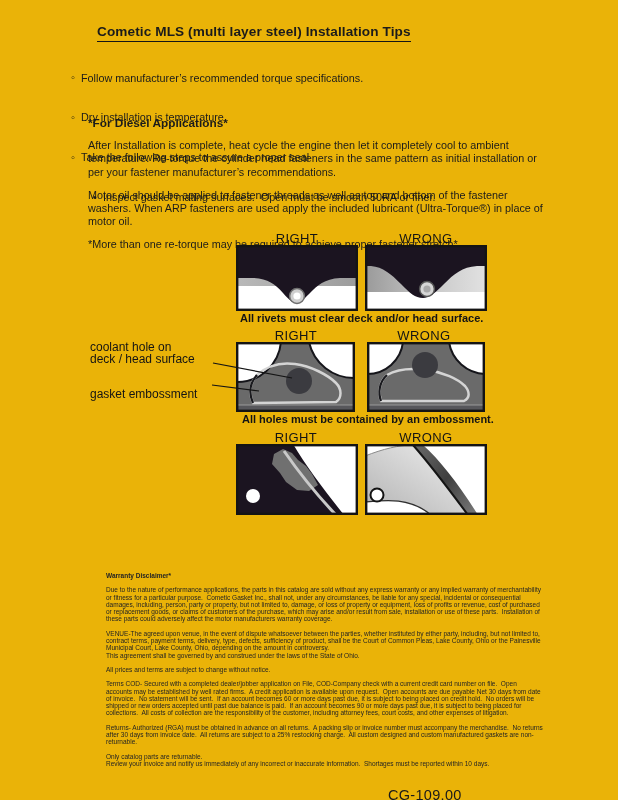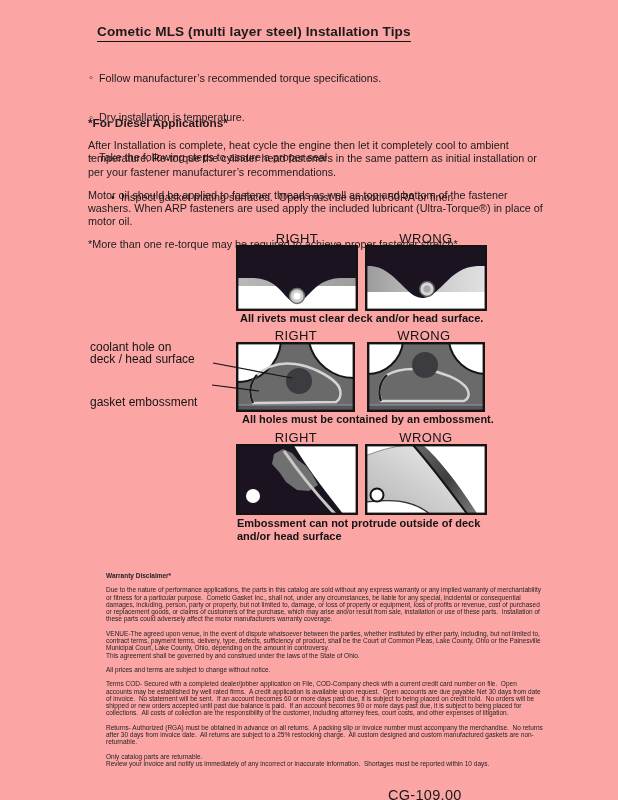--- a/index.html
+++ b/index.html
@@ -1,27 +1,27 @@
 <!DOCTYPE html>
 <html><head>
 <meta charset="utf-8">
 <style>
   html,body{margin:0;padding:0;background:#ffffff;}
   #page{
-    position:relative;width:618px;height:800px;background:#fca5a5;overflow:hidden;
+    position:relative;width:618px;height:800px;background:#eab308;overflow:hidden;
     font-family:"Liberation Sans","DejaVu Sans",sans-serif;color:#1b1b1b;
   }
   .abs{position:absolute;}
   
   .title{
     left:97px;top:24px;font-size:13.6px;font-weight:bold;letter-spacing:.1px;
     border-bottom:1.7px solid #151515;padding-bottom:2px;white-space:nowrap;
   }
   
-  .tips{left:89px;top:45px;font-size:10.8px;line-height:13.3px;white-space:pre-wrap;width:480px;}
+  .tips{left:71px;top:45px;font-size:10.8px;line-height:13.3px;white-space:pre-wrap;width:480px;}
   .tip{position:relative;padding-left:10px;}
   .tip::before{content:"\25E6";position:absolute;left:0;top:-0.5px;}
   .tip-sub{position:relative;padding-left:10px;margin-left:22px;}
   .tip-sub::before{content:"\2022";position:absolute;left:0;top:-0.5px;}
   
   .diesel{left:88px;top:117px;width:462px;font-size:10.8px;line-height:13.2px;}
   .diesel .dh{font-size:11.8px;font-weight:bold;margin:0 0 9px 0;}
   .diesel p{margin:0 0 10px 0;white-space:pre-wrap;}
   
   .hdr{font-size:13px;letter-spacing:.4px;transform:translateX(-50%);white-space:nowrap;color:#141414;text-align:right;}
@@ -97,21 +97,21 @@
     </svg>
   </div>
 
   <div class="abs cap" style="left:240px;top:312px">All rivets must clear deck and/or head surface.</div>
 
   <div class="abs hdr" style="left:296px;top:328px">RIGHT</div>
   <div class="abs hdr" style="left:424px;top:328px">WRONG</div>
 
   <div class="abs callout" style="left:90px;top:341px;width:120px">coolant hole on
 deck / head surface</div>
-  <div class="abs callout" style="left:90px;top:396px;width:120px">gasket embossment</div>
+  <div class="abs callout" style="left:90px;top:388px;width:120px">gasket embossment</div>
 
   <div class="abs panel" style="left:236px;top:342px;width:119px;height:70px">
     <svg viewBox="0 0 119 70">
       <rect width="119" height="70" fill="#6a6a6a"></rect>
       <path d="M45,0 A44,44 0 0 1 0,40 L0,0 Z" fill="#ffffff" stroke="#15151a" stroke-width="2"></path>
       <path d="M73,0 A46,46 0 0 0 119,36 L119,0 Z" fill="#ffffff" stroke="#15151a" stroke-width="2"></path>
       <rect x="0" y="63" width="119" height="7" fill="#57575b"></rect>
       <line x1="0" y1="63" x2="119" y2="63" stroke="#9a9a9a" stroke-width="1"></line>
       <path d="M17,61 C13,52 13,42 21,33 C31,24 45,20 59,22 C75,24 92,33 100,41 C106,47 106,56 100,60 Z" fill="none" stroke="#d4d4d4" stroke-width="2.5"></path>
       <path d="M17,61 C13,52 13,42 21,33" fill="none" stroke="#1a1a1e" stroke-width="2.2"></path>
@@ -167,22 +167,20 @@
       <path d="M48,1 C63,18 83,44 103,71 L113,71 C95,42 75,16 58,1 Z" fill="url(#wedge3)"></path>
       <path d="M0,12 C18,5 34,1 48,1 C63,18 83,44 103,71 L66,71 C45,53 20,56 0,58 Z" fill="url(#band3)"></path>
       <path d="M48,1 C63,18 83,44 103,71" fill="none" stroke="#141414" stroke-width="2"></path>
       <path d="M0,12 C18,5 34,1 48,1" fill="none" stroke="#8a8a8a" stroke-width="1"></path>
       <path d="M0,58 C20,56 45,53 66,71" fill="none" stroke="#2f2f2f" stroke-width="1.3"></path>
       <circle cx="12" cy="51" r="6.5" fill="#ffffff" stroke="#141414" stroke-width="2"></circle>
       <rect x="1.2" y="1.2" width="119.6" height="68.6" fill="none" stroke="#141414" stroke-width="2.4"></rect>
     </svg>
   </div>
 
-  <div class="abs cap" style="left:237px;top:517px">Embossment can not protrude outside of deck
-and/or head surface</div>
 
   <svg id="leader-overlay" class="abs" width="618" height="800">
     <line x1="213" y1="363" x2="292" y2="378" stroke="#141414" stroke-width="1.2"></line>
     <line x1="212" y1="385" x2="259" y2="391" stroke="#141414" stroke-width="1.2"></line>
   </svg>
 
   <div class="abs legal">
     <div class="lh">Warranty Disclaimer*</div>
     <p>Due to the nature of performance applications, the parts in this catalog are sold without any express warranty or any implied warranty of merchantability or fitness for a particular purpose.  Cometic Gasket Inc., shall not, under any circumstances, be liable for any special, incidental or consequential damages, including, person, party or property, but not limited to, damage, or loss of property or equipment, loss of profits or revenue, cost of purchased or replacement goods, or claims of customers of the purchase, which may arise and/or result from sale, installation or use of these parts.  Installation of these parts could adversely affect the motor manufacturers warranty coverage.</p>
     <p class="tight">VENUE-The agreed upon venue, in the event of dispute whatsoever between the parties, whether instituted by either party, including, but not limited to, contract terms, payment terms, delivery, type, defects, sufficiency of product, shall be the Court of Common Pleas, Lake County, Ohio or the Painesville Municipal Court, Lake County, Ohio, depending on the amount in controversy.</p>

